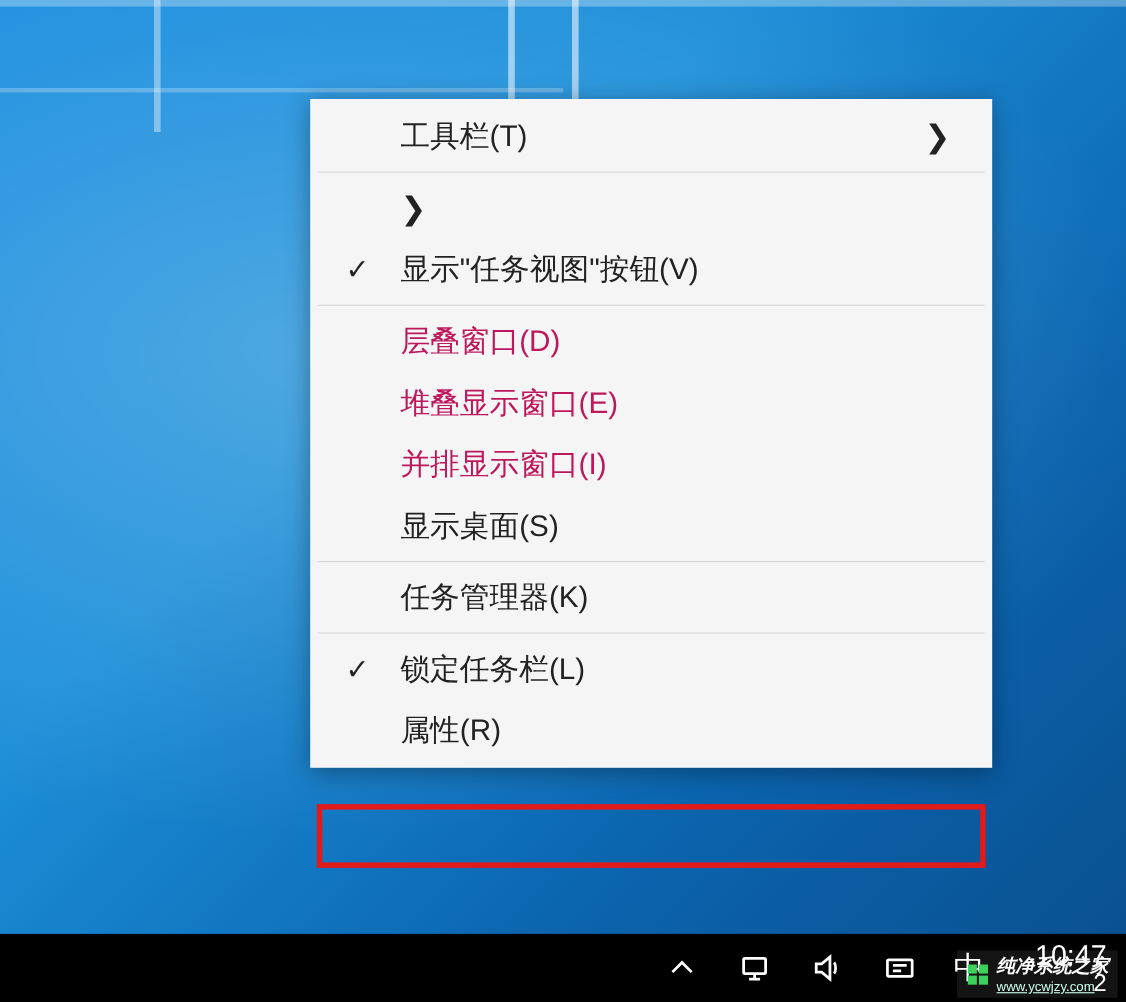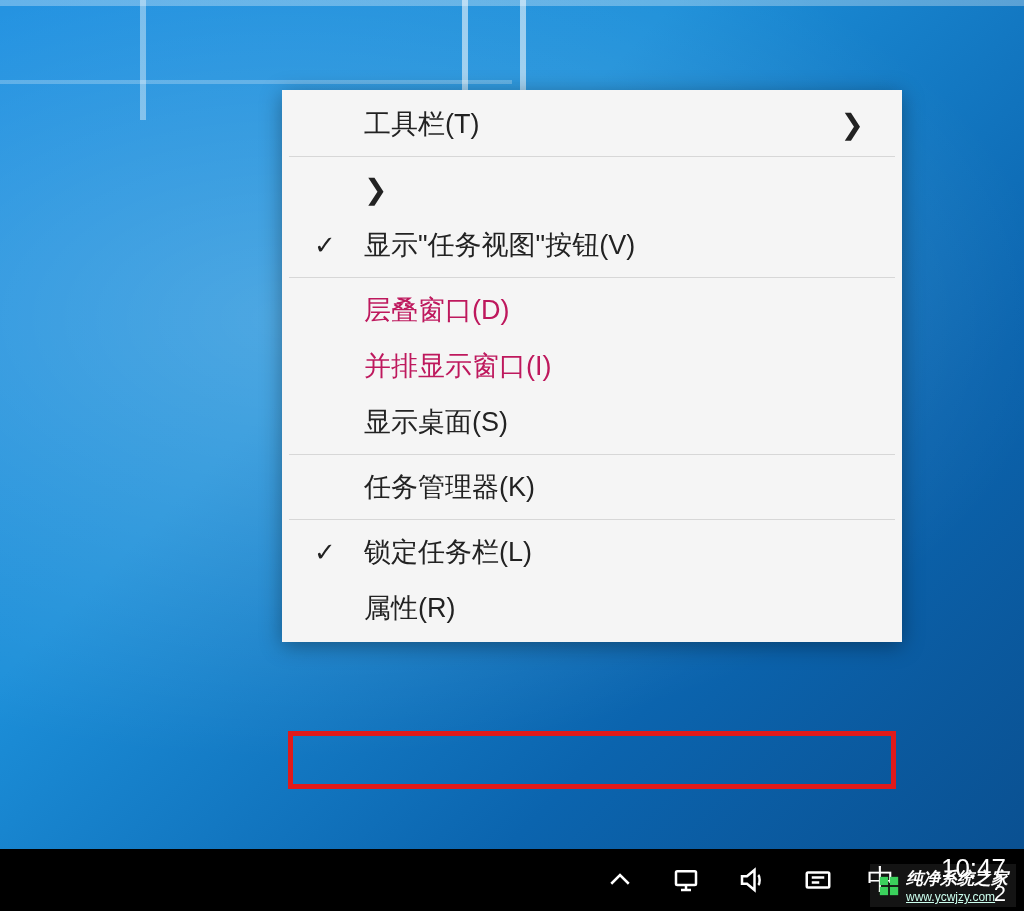--- a/index.html
+++ b/index.html
@@ -87,20 +87,24 @@
     </div>
 
     <hr class="menu-sep">
 
     <div class="menu-item disabled">
       <span class="check"></span>
       <span class="label">层叠窗口(D)</span>
     </div>
     <div class="menu-item disabled">
       <span class="check"></span>
+      <span class="label">堆叠显示窗口(E)</span>
+    </div>
+    <div class="menu-item disabled">
+      <span class="check"></span>
       <span class="label">并排显示窗口(I)</span>
     </div>
 
     <div class="menu-item">
       <span class="check"></span>
       <span class="label">显示桌面(S)</span>
     </div>
     <hr class="menu-sep">
 
     <div class="menu-item">

